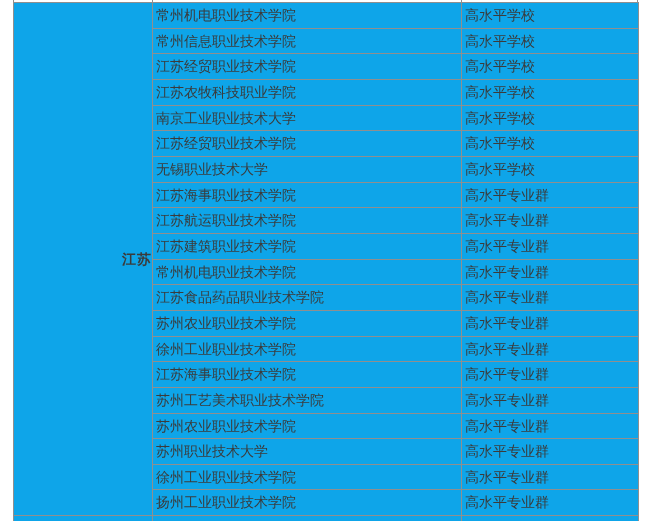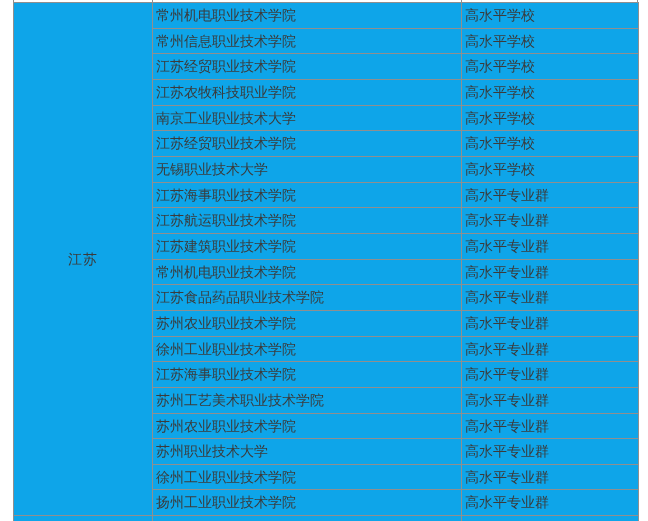--- a/index.html
+++ b/index.html
@@ -29,23 +29,24 @@
     font-size: 14px;
     line-height: 24.65px;
     color: var(--text, #3b3b3b);
     padding: 0 2px 0 3px;
     overflow: hidden;
     white-space: nowrap;
     vertical-align: middle;
     background: #0ea5e9;
   }
   .ranking-table td.province-cell {
-    text-align: center;
+    text-align: right;
     padding: 0;
     letter-spacing: 1px;
+    font-weight: bold;
   }
   
   .top-stub {
     position: absolute;
     top: 0;
     width: 1px;
     height: 3px;
     background: var(--border, #8f8f8f);
   }
 </style>

